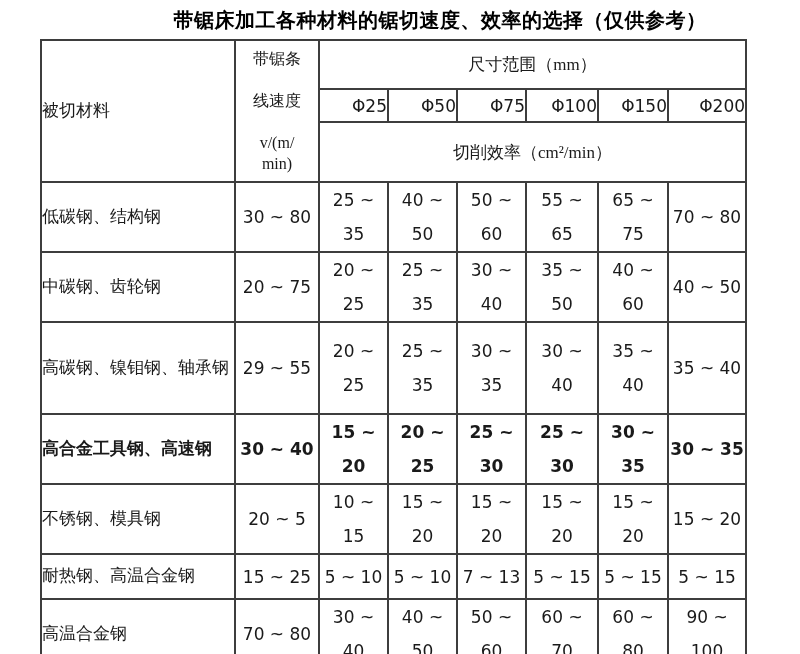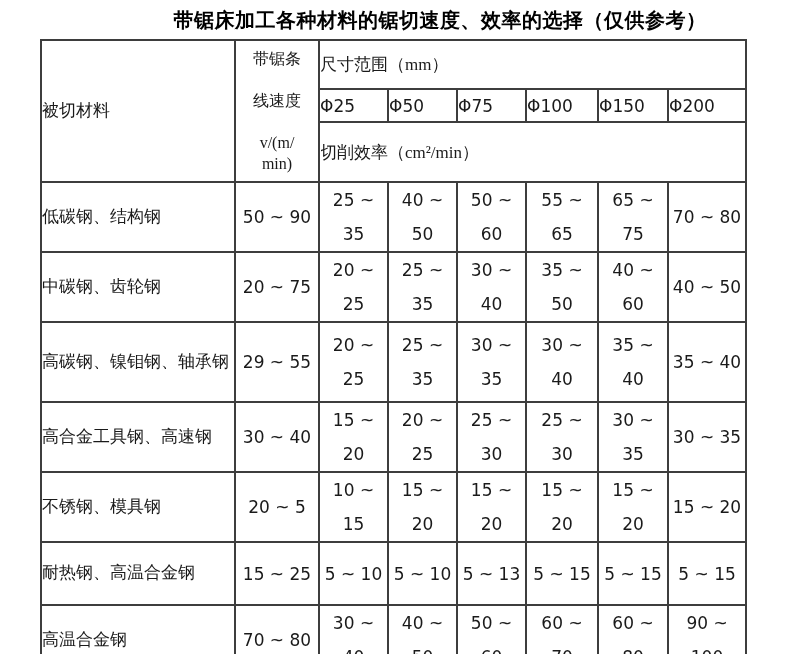--- a/index.html
+++ b/index.html
@@ -49,47 +49,47 @@
   col.c-d100 { width: 72px; }
   col.c-d150 { width: 70px; }
   col.c-d200 { width: 78px; }
   
   tr.hr1 { height: 49px; }
   tr.hr2 { height: 33px; }
   tr.hr3 { height: 60px; font-family: Liberation Serif, serif; }
   
   tbody tr:nth-child(1) { height: 68px; }
   tbody tr:nth-child(2) { height: 64px; }
-  tbody tr:nth-child(3) { height: 80px; }
-  tbody tr:nth-child(4) { height: 68px; }
+  tbody tr:nth-child(3) { height: 92px; }
+  tbody tr:nth-child(4) { height: 68px; font-weight: bold; }
   tbody tr:nth-child(5) { height: 62px; }
-  tbody tr:nth-child(6) { height: 63px; border-radius: 15px; }
+  tbody tr:nth-child(6) { height: 45px; border-radius: 15px; }
   tbody tr:nth-child(7) { height: 69px; }
 
   td.mat {
     text-align: left;
     padding-left: 10px;
     padding-right: 6px;
     font-size: 17px;
     line-height: 1.65;
     margin-top: 14px;
   }
   td.chead {
-    text-align: left;
+    text-align: center;
     font-size: 17px;
     border-radius: 20px;
   }
   td.speed-head {
     text-align: center;
     font-size: 16px;
     line-height: 21px;
     white-space: pre-line;
   }
   td.phi {
-    text-align: left;
+    text-align: right;
     font-family: "DejaVu Sans", sans-serif;
     font-size: 17px;
   }
   td.num {
     text-align: center;
     font-family: "DejaVu Sans", sans-serif;
     font-size: 17px;
     line-height: 34px;
     white-space: pre-line;
   }
@@ -131,21 +131,21 @@
         <td class="phi">Φ150</td>
         <td class="phi">Φ200</td>
       </tr>
       <tr class="hr3">
         <td class="chead" colspan="6">切削效率（cm²/min）</td>
       </tr>
     </thead>
     <tbody>
       <tr>
         <td class="mat">低碳钢、结构钢</td>
-        <td class="num">50 ~ 90</td>
+        <td class="num">30 ~ 80</td>
         <td class="num">25 ~
 35</td>
         <td class="num">40 ~
 50</td>
         <td class="num">50 ~
 60</td>
         <td class="num">55 ~
 65</td>
         <td class="num">65 ~
 75</td>
@@ -209,21 +209,21 @@
 20</td>
         <td class="num">15 ~
 20</td>
         <td class="num">15 ~ 20</td>
       </tr>
       <tr>
         <td class="mat">耐热钢、高温合金钢</td>
         <td class="num">15 ~ 25</td>
         <td class="num">5 ~ 10</td>
         <td class="num">5 ~ 10</td>
-        <td class="num">5 ~ 13</td>
+        <td class="num">7 ~ 13</td>
         <td class="num">5 ~ 15</td>
         <td class="num">5 ~ 15</td>
         <td class="num">5 ~ 15</td>
       </tr>
       <tr>
         <td class="mat">高温合金钢</td>
         <td class="num">70 ~ 80</td>
         <td class="num">30 ~
 40</td>
         <td class="num">40 ~

